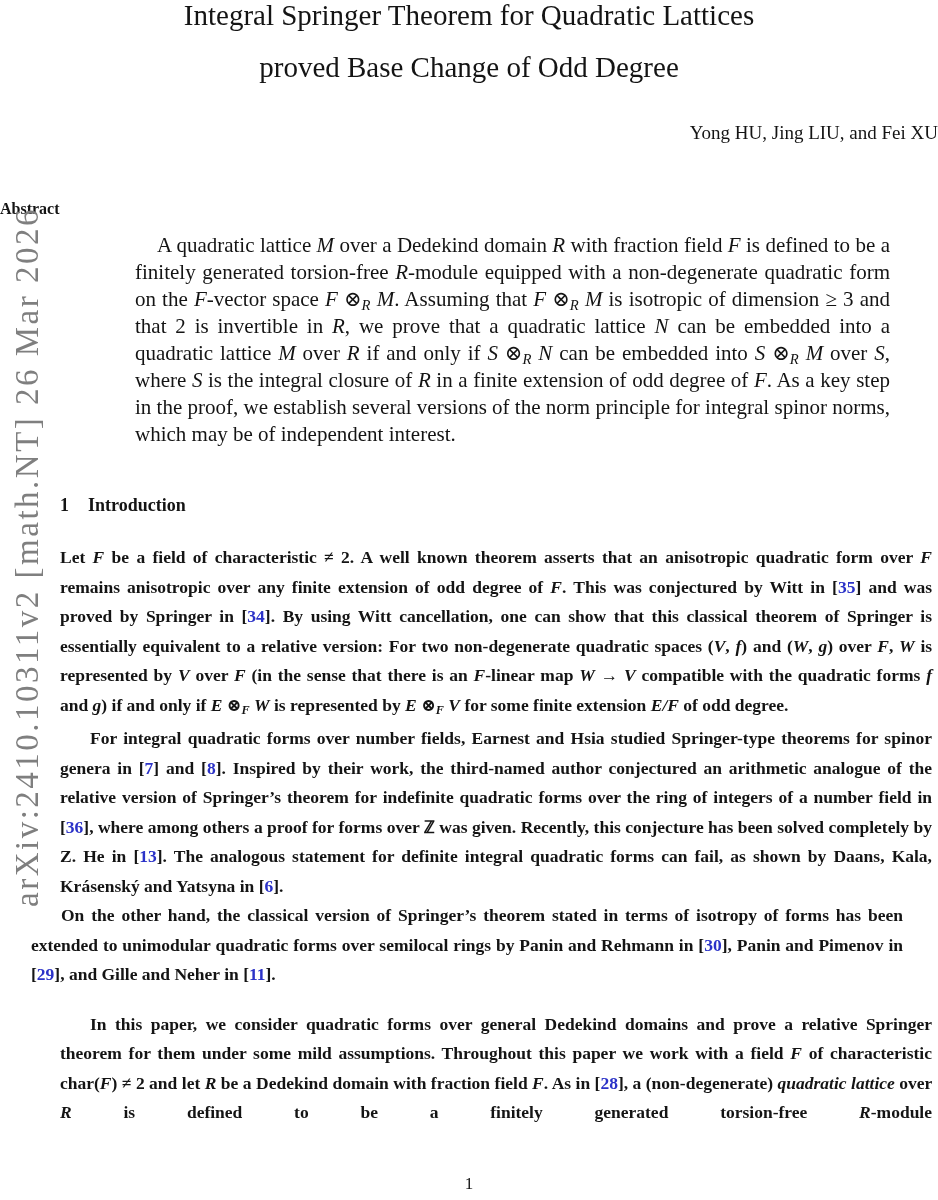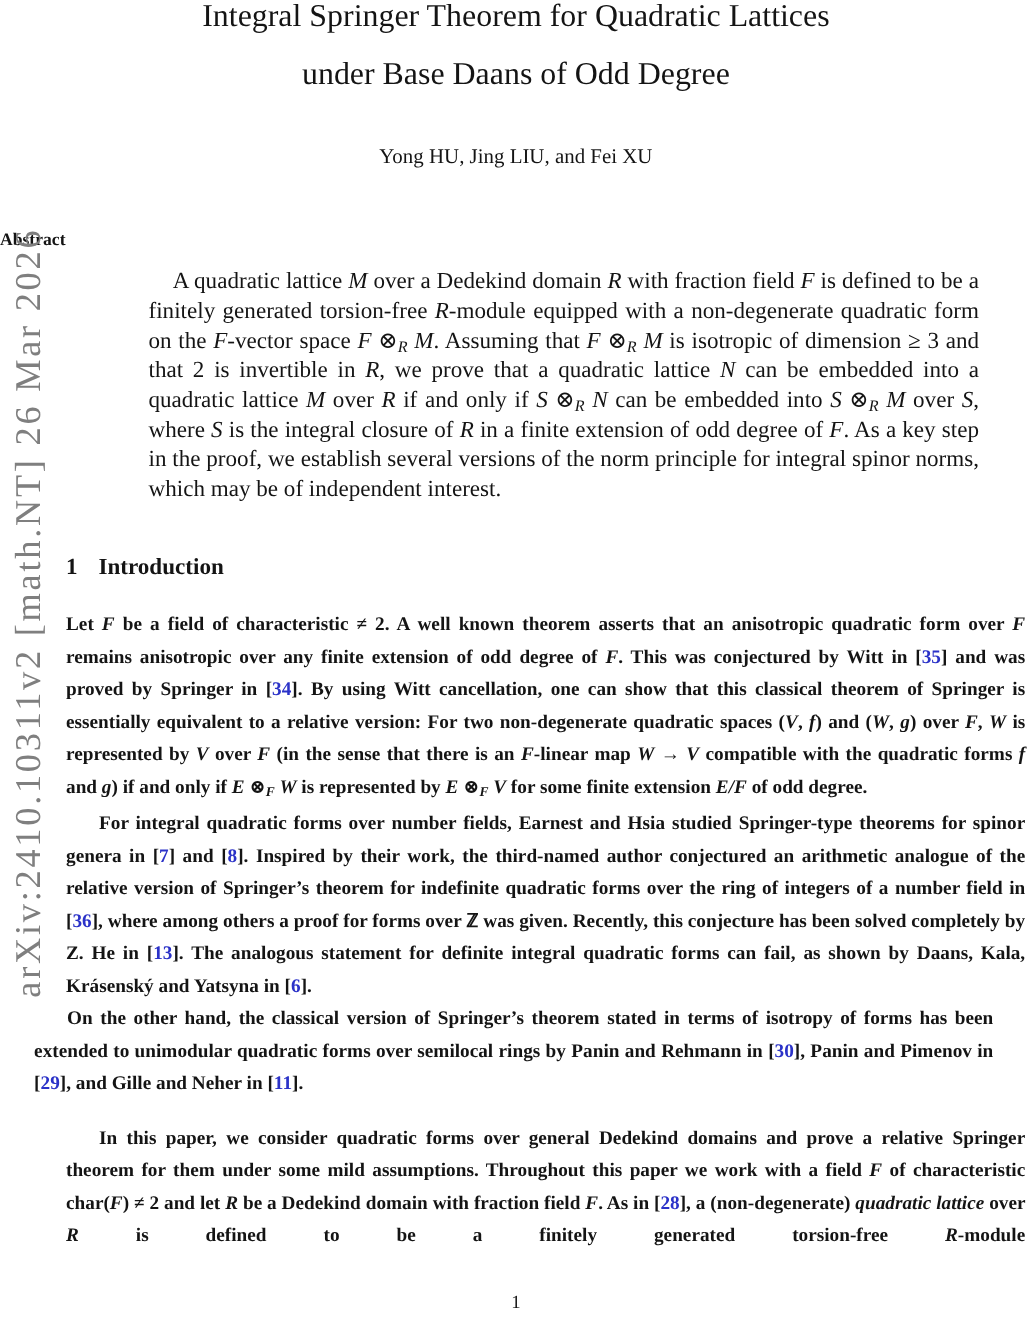--- a/index.html
+++ b/index.html
@@ -28,43 +28,43 @@
     letter-spacing: 2.5px;
     color: var(--watermark-gray);
   }
   .title-block {
     margin-top: -11px;
     text-align: center;
     font-size: 29px;
     line-height: 52px;
   }
   .authors {
-    margin-top: 38px;
-    text-align: center;
+    margin-top: 28px;
+    text-align: right;
     font-size: 19px;
     line-height: 24px;
   }
   .abstract-heading {
     margin-top: 53px;
     font-weight: bold;
     font-size: 16px;
     line-height: 22px;
   }
   .abstract-body {
     margin: 12px 48px 0 135px;
     width: 755px;
     font-size: 21px;
     line-height: 27px;
     text-align: justify;
     text-indent: 22px;
   }
   .section-heading {
     margin: 42px 6px 0 60px;
     font-weight: bold;
-    font-size: 21px;
+    font-size: 18px;
     line-height: 30px;
   }
   .section-heading .sec-title { margin-left: 19px; }
   .body-par {
     margin: 0 6px 0 60px;
     width: 872px;
     font-size: 17.5px;
     line-height: 29.5px;
     text-align: justify;
     font-weight: bold;
@@ -88,21 +88,21 @@
 </style>
 </head>
 <body>
 
 <div class="page">
 
   <div class="watermark">arXiv:2410.10311v2 [math.NT] 26 Mar 2026</div>
 
   <div class="title-block">
     <div>Integral Springer Theorem for Quadratic Lattices</div>
-    <div>under Base Daans of Odd Degree</div>
+    <div>proved Base Change of Odd Degree</div>
   </div>
 
   <div class="authors">Yong HU, Jing LIU, and Fei XU</div>
 
   <div class="abstract-heading">Abstract</div>
 
   <div class="abstract-body"><span>A quadratic lattice </span><span class="s-math">M</span><span> over a Dedekind domain </span><span class="s-math">R</span><span> with fraction field </span><span class="s-math">F</span><span> is defined to be a finitely generated torsion-free </span><span class="s-math">R</span><span>-module equipped with a non-degenerate quadratic form on the </span><span class="s-math">F</span><span>-vector space </span><span class="s-math">F</span><span> ⊗</span><span class="s-sub">R</span><span> </span><span class="s-math">M</span><span>. Assuming that </span><span class="s-math">F</span><span> ⊗</span><span class="s-sub">R</span><span> </span><span class="s-math">M</span><span> is isotropic of dimension ≥ 3 and that 2 is invertible in </span><span class="s-math">R</span><span>, we prove that a quadratic lattice </span><span class="s-math">N</span><span> can be embedded into a quadratic lattice </span><span class="s-math">M</span><span> over </span><span class="s-math">R</span><span> if and only if </span><span class="s-math">S</span><span> ⊗</span><span class="s-sub">R</span><span> </span><span class="s-math">N</span><span> can be embedded into </span><span class="s-math">S</span><span> ⊗</span><span class="s-sub">R</span><span> </span><span class="s-math">M</span><span> over </span><span class="s-math">S</span><span>, where </span><span class="s-math">S</span><span> is the integral closure of </span><span class="s-math">R</span><span> in a finite extension of odd degree of </span><span class="s-math">F</span><span>. As a key step in the proof, we establish several versions of the norm principle for integral spinor norms, which may be of independent interest.</span></div>
 
   <div class="section-heading">
     <span class="sec-num">1</span><span class="sec-title">Introduction</span>

